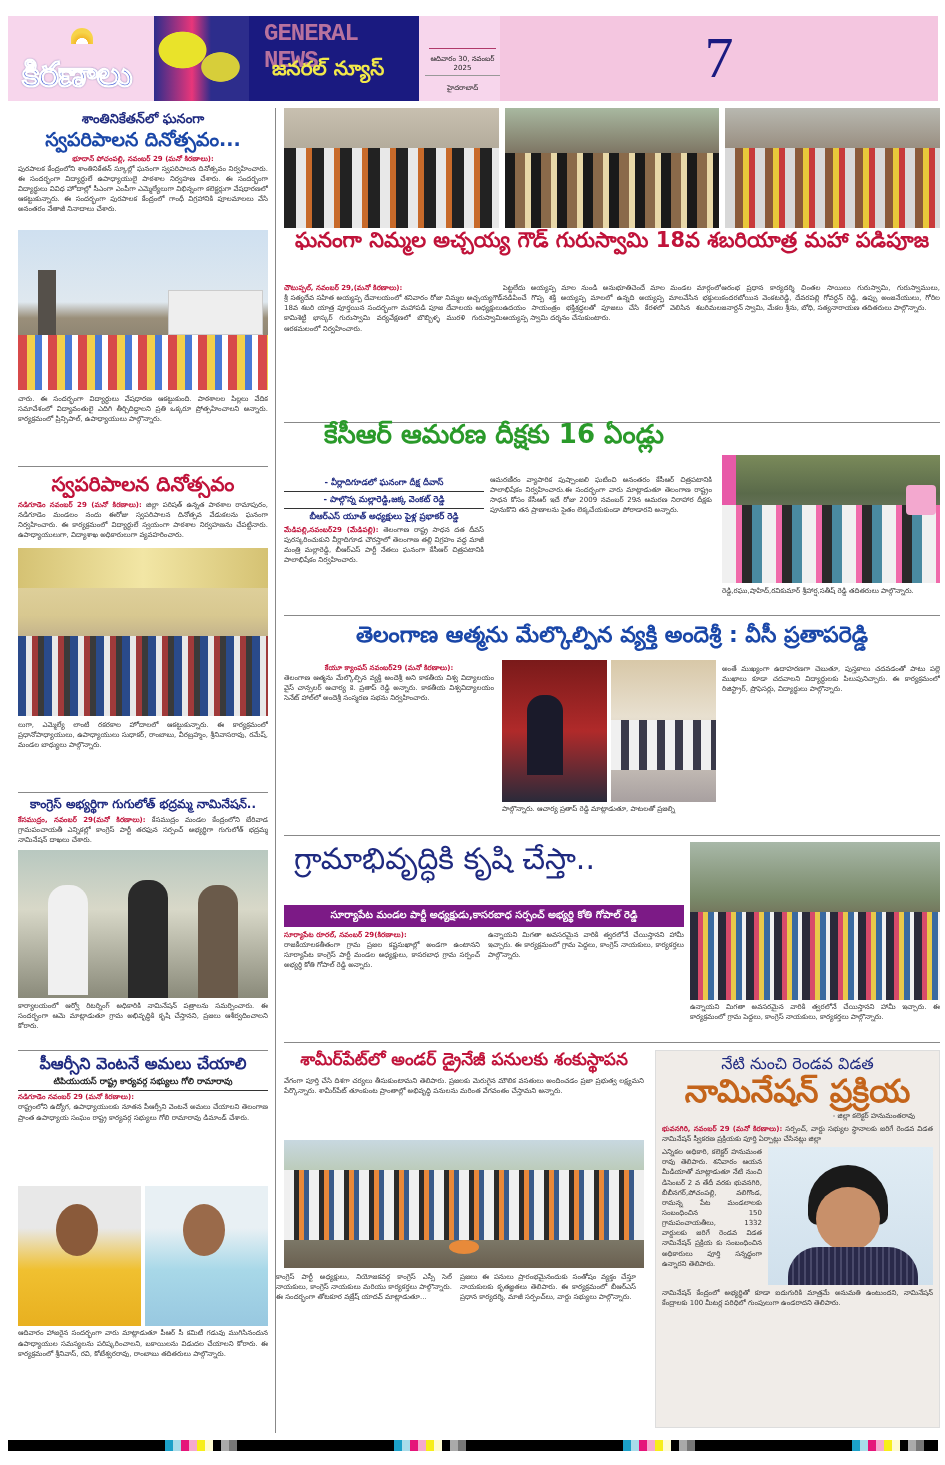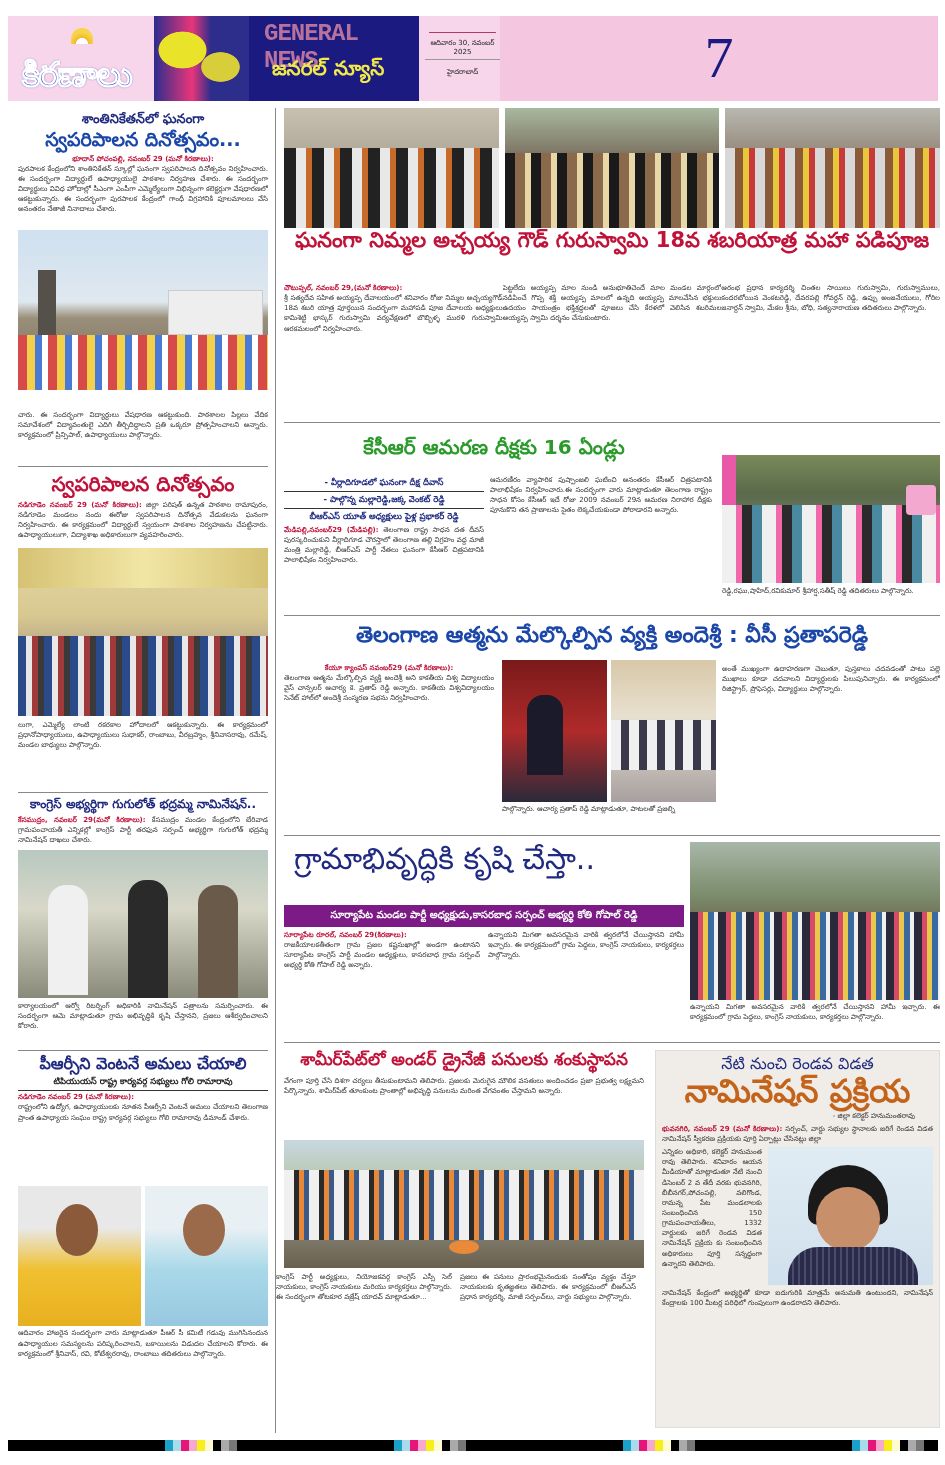--- a/index.html
+++ b/index.html
@@ -5,21 +5,21 @@
 *{box-sizing:border-box;margin:0;padding:0}
 body{width:945px;height:1465px;background:#fff;font-family:"DejaVu Sans",sans-serif;position:relative;overflow:hidden;color:#222}
 .mast{position:absolute;left:8px;top:16px;width:930px;height:85px;background:#f7d6ec;display:flex}
 .logo{width:140px;position:relative}
 .logo .sun{position:absolute;left:63px;top:12px;width:22px;height:16px;border-radius:22px 22px 0 0;background:radial-gradient(circle at 50% 100%,#fff 30%,#f3b82a 32%,#f7d44a 60%);}
 .logo .name{position:absolute;left:14px;top:38px;font-size:34px;font-weight:bold;color:#1e3fcf;-webkit-text-stroke:1.2px #fff;text-shadow:0 0 2px #0a1a7a;letter-spacing:-1px}
 .banner{width:265px;margin-left:6px;background:#1a1a80;position:relative;overflow:hidden}
 .banner .map{position:absolute;left:0;top:0;width:95px;height:100%;background:radial-gradient(ellipse at 30% 40%,#e9e32a 0 25%,transparent 26%),radial-gradient(ellipse at 70% 60%,#d7ce3a 0 20%,transparent 21%),linear-gradient(90deg,#2d2d8c,#e8367a 40%,#2d2d8c 60%)}
 .banner .en{position:absolute;left:110px;top:4px;font-size:24px;font-weight:bold;color:#b8729e;letter-spacing:-1px;font-family:Liberation Mono, monospace}
 .banner .te{position:absolute;left:118px;top:40px;font-size:20px;font-weight:bold;color:#f2e94a}
-.dateblk{width:75px;margin-left:6px;padding-top:12px;font-size:7px;text-align:center}
+.dateblk{width:75px;margin-left:6px;padding-top:28px;font-size:7px;text-align:center}
 .dateblk .line{height:1px;background:#b03a6a;margin:4px 4px 6px}
 .dateblk .d{border-bottom:1px solid #999;padding-bottom:3px}
 .dateblk .c{margin-top:8px}
 .pageno{flex:1;font-family:"Liberation Serif",serif;font-size:58px;color:#1a1a80;text-align:center;padding-top:8px;background:#f4c6e0}
 .rule{position:absolute;background:#888}
 .hl{font-weight:bold;text-align:center;line-height:1.15}
 .red{color:#c0133a}.blue{color:#1a47a8}.green{color:#2a9a2a}.navy{color:#1f2a80}.orange{color:#c4641b}
 .dl{color:#c0133a;font-size:7px;font-weight:bold}
 .body{font-size:7px;line-height:1.45;color:#333;text-align:justify}
 .photo{position:relative;overflow:hidden}
@@ -56,21 +56,21 @@
 <div class="block" style="left:18px;top:112px;width:250px">
   <div class="hl navy" style="font-size:13px">శాంతినికేతన్‌లో ఘనంగా</div>
   <div class="hl blue" style="font-size:19px;margin-top:2px">స్వపరిపాలన దినోత్సవం...</div>
   <div class="dl" style="text-align:center;margin-top:4px">భూదాన్ పోచంపల్లి, నవంబర్ 29 (మనో కిరణాలు):</div>
   <div class="body" style="height:62px;overflow:hidden">పురపాలక కేంద్రంలోని శాంతినికేతన్ స్కూల్లో ఘనంగా స్వపరిపాలన దినోత్సవం నిర్వహించారు. ఈ సందర్భంగా విద్యార్థులే ఉపాధ్యాయులై పాఠశాల నిర్వహణ చేశారు. ఈ సందర్భంగా విద్యార్థులు వివిధ హోదాల్లో సీఎంగా ఎంపీగా ఎమ్మెల్యేలుగా విభిన్నంగా కలెక్టర్లుగా వేషధారణలో ఆకట్టుకున్నారు. ఈ సందర్భంగా పురపాలక కేంద్రంలో గాంధీ విగ్రహానికి పూలమాలలు వేసి అనంతరం నేతాజీ నినాదాలు చేశారు.</div>
   <div class="photo" style="height:160px;margin-top:4px;background:linear-gradient(180deg,#cfe0f0 0,#dfe8ef 45%,#9a8f7a 55%,#6e6a5e 100%)">
     <div style="position:absolute;left:20px;top:40px;width:18px;height:70px;background:#55504a"></div>
     <div style="position:absolute;left:150px;top:60px;width:95px;height:45px;background:#eee;border:1px solid #ccc"></div>
     <div style="position:absolute;left:0;bottom:0;width:250px;height:55px;background:repeating-linear-gradient(90deg,#d74a4a 0 9px,#f2d04a 9px 17px,#4a7ad7 17px 24px,#fff 24px 30px)"></div>
   </div>
-  <div class="body" style="height:56px;overflow:hidden;margin-top:20px">చారు. ఈ సందర్భంగా విద్యార్థులు వేషధారణ ఆకట్టుకుంది. పాఠశాలల పిల్లలు వేదిక సమావేశంలో విద్యావంతులై ఎదిగి తీర్చిదిద్దాలని ప్రతి ఒక్కరూ ప్రోత్సహించాలని అన్నారు. కార్యక్రమంలో ప్రిన్సిపాల్, ఉపాధ్యాయులు పాల్గొన్నారు.</div>
+  <div class="body" style="height:56px;overflow:hidden;margin-top:4px">చారు. ఈ సందర్భంగా విద్యార్థులు వేషధారణ ఆకట్టుకుంది. పాఠశాలల పిల్లలు వేదిక సమావేశంలో విద్యావంతులై ఎదిగి తీర్చిదిద్దాలని ప్రతి ఒక్కరూ ప్రోత్సహించాలని అన్నారు. కార్యక్రమంలో ప్రిన్సిపాల్, ఉపాధ్యాయులు పాల్గొన్నారు.</div>
 </div>
 <div class="rule" style="left:18px;top:466px;width:250px;height:1px"></div>
 
 <div class="block" style="left:18px;top:473px;width:250px">
   <div class="hl red" style="font-size:20px">స్వపరిపాలన దినోత్సవం</div>
   <div class="body" style="height:44px;overflow:hidden;margin-top:4px"><span class="dl">నడిగూడెం నవంబర్ 29 (మనో కిరణాలు):</span> <span>జిల్లా పరిషత్ ఉన్నత పాఠశాల రామాపురం, నడిగూడెం మండలం నందు ఈరోజు స్వపరిపాలన దినోత్సవ వేడుకలను ఘనంగా నిర్వహించారు. ఈ కార్యక్రమంలో విద్యార్థులే స్వయంగా పాఠశాల నిర్వహణను చేపట్టినారు. ఉపాధ్యాయులుగా, విద్యాశాఖ అధికారులుగా వ్యవహరించారు.</span></div>
   <div class="photo" style="height:168px;margin-top:4px;background:linear-gradient(180deg,#e6d9a8 0,#d8c890 40%,#b8a88a 60%,#8a8070 100%)">
     <div style="position:absolute;left:0;top:0;width:250px;height:40px;background:linear-gradient(90deg,#d5c273,#f2e6a5,#d5c273)"></div>
     <div style="position:absolute;left:0;bottom:0;width:250px;height:80px;background:repeating-linear-gradient(90deg,#2a4a8a 0 8px,#e8e8e8 8px 14px,#a03a3a 14px 20px,#3a3a3a 20px 26px)"></div>
   </div>
@@ -118,21 +118,21 @@
     </div>
 </div>
 <div class="hl red block" style="left:284px;top:228px;width:656px;font-size:21px">ఘనంగా నిమ్మల అచ్చయ్య గౌడ్ గురుస్వామి 18వ శబరియాత్ర మహా పడిపూజ</div>
 <div class="block" style="left:284px;top:283px;width:656px;display:flex;">
   <div class="body" style="flex:1;height:130px;overflow:hidden"><div class="dl">చౌటుప్పల్, నవంబర్ 29,(మనో కిరణాలు):</div><span>శ్రీ సత్యదేవ సహిత అయ్యప్ప దేవాలయంలో శనివారం రోజు నిమ్మల అచ్చయ్యగౌడ్ 18వ శబరి యాత్ర పూర్తయిన సందర్భంగా మహాపడి పూజ దేవాలయ అధ్యక్షులు కామిశెట్టి భాస్కర్ గురుస్వామి వర్యవేక్షణలో బొబ్బిళ్ళ మురళి గురుస్వామి ఆరకమలంలో నిర్వహించారు.</span></div>
   <div class="body" style="flex:1;height:130px;overflow:hidden">పెట్టలేదు అయ్యప్ప మాల నుండి అనుభూతిచెందే మాల మండల మార్గంలో నడిపించే గొప్ప శక్తి అయ్యప్ప మాలలో ఉన్నది అయ్యప్ప మాలవేసిన భక్తులు ఉదయం సాయంత్రం భక్తిశ్రద్ధలతో పూజలు చేసి కేరళలో వెలిసిన శబరిమల అయ్యప్ప స్వామి దర్శనం చేసుకుంటారు.</div>
   <div class="body" style="flex:1;height:130px;overflow:hidden">ఆరంభ ప్రధాన కార్యదర్శి చింతల సాయిలు గురుస్వామి, గురుస్వాములు, కందరబోయిన వెంకటరెడ్డి, దేవరపల్లి గోవర్ధన్ రెడ్డి, ఉప్పు అంజనేయులు, గోరిల జనార్దన్ స్వామి, మేకల శ్రీను, బోధి, సత్యనారాయణ తదితరులు పాల్గొన్నారు.</div>
 </div>
 <div class="rule" style="left:284px;top:422px;width:656px;height:1px"></div>
 
-<div class="hl green block" style="left:284px;top:436px;width:420px;font-size:20px">కేసీఆర్ ఆమరణ దీక్షకు 16 ఏండ్లు</div>
+<div class="hl green block" style="left:284px;top:420px;width:420px;font-size:26px">కేసీఆర్ ఆమరణ దీక్షకు 16 ఏండ్లు</div>
 <div class="block" style="left:284px;top:475px;width:200px">
   <div class="sub navy">- వీర్లాదిగూడలో ఘనంగా దీక్ష దీవాస్</div>
   <div class="sub navy">- పాల్గొన్న మల్లారెడ్డి,జక్క వెంకట్ రెడ్డి</div>
   <div class="sub navy" style="border-bottom:none">బీఆర్ఎస్ యూత్ అధ్యక్షులు పైళ్ల ప్రభాకర్ రెడ్డి</div>
   <div class="body" style="height:78px;overflow:hidden"><span class="dl">మేడిపల్లి,నవంబర్29 (మేడిపల్లి):</span> <span>తెలంగాణ రాష్ట్ర సాధన దత దీవస్ పురస్కరించుకుని వీర్లాదిగూడ చౌరస్తాలో తెలంగాణ తల్లి విగ్రహం వద్ద మాజీ మంత్రి మల్లారెడ్డి, బీఆర్ఎస్ పార్టీ నేతలు ఘనంగా కేసీఆర్ చిత్రపటానికి పాలాభిషేకం నిర్వహించారు.</span></div>
 </div>
 <div class="body block" style="left:490px;top:475px;width:222px;height:140px;overflow:hidden">ఆమరణీరం వ్యాపారిక పుష్పాంజలి ఘటించి అనంతరం కేసీఆర్ చిత్రపటానికి పాలాభిషేకం నిర్వహించారు.ఈ సందర్భంగా వారు మాట్లాడుతూ తెలంగాణ రాష్ట్రం సాధన కోసం కేసీఆర్ ఇదే రోజు 2009 నవంబర్ 29న ఆమరణ నిరాహార దీక్షకు పూనుకొని తన ప్రాణాలను సైతం లెక్కచేయకుండా పోరాడారని అన్నారు.</div>
 <div class="photo block" style="left:722px;top:455px;width:218px;height:128px;background:linear-gradient(180deg,#7a8a5a 0,#5a6a4a 30%,#9a9a9a 100%)">
   <div style="position:absolute;left:0;top:0;width:14px;height:128px;background:#e85aa8"></div>
   <div style="position:absolute;left:0;top:50px;width:100%;height:78px;background:repeating-linear-gradient(90deg,#f0f0f0 0 14px,#f06aaa 14px 20px,#2a2a2a 20px 30px,#4a8aa0 30px 40px)"></div>

